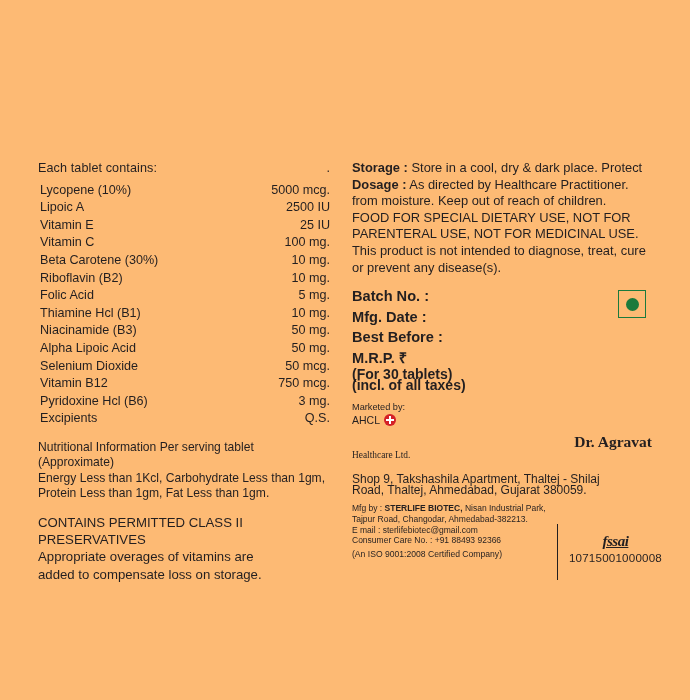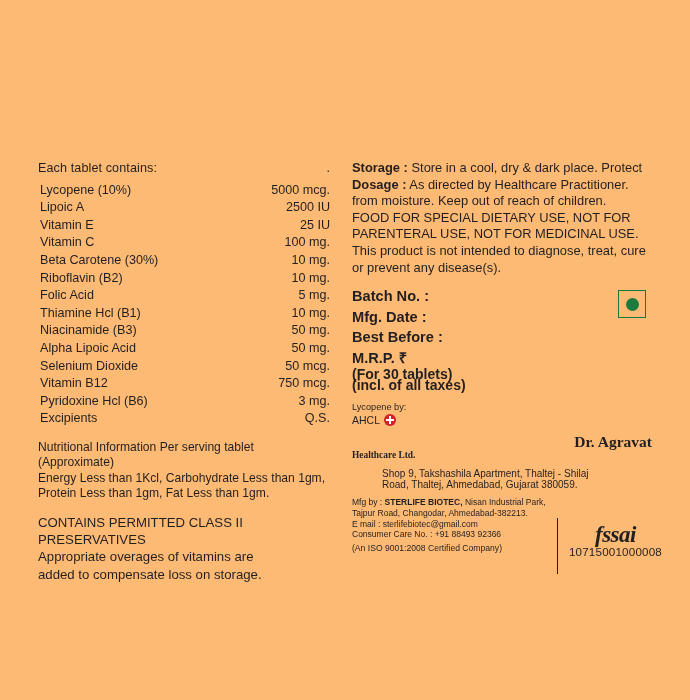--- a/index.html
+++ b/index.html
@@ -115,28 +115,27 @@
     margin-top: 7px;
     font-family: "Liberation Serif", serif;
     font-size: 15.5px;
     font-weight: bold;
     line-height: 17px;
     text-align: right;
   }
   .company-sub {
     font-family: "Liberation Serif", serif;
     font-size: 9.4px;
-    font-weight: bold;
+    font-weight: normal;
     line-height: 11px;
-    margin-bottom: 7px;
+    margin-bottom: 13px;
   }
   .addr {
-    font-size: 10px;
+    font-size: 12px;
     line-height: 11.4px;
-    margin-left: 30px;
   }
   .mfg-block {
     margin-top: 7px;
     font-size: 8.5px;
     line-height: 10.6px;
     width: 225px;
   }
   .mfg-block b { font-weight: bold; }
   .iso {
     font-weight: normal;
@@ -155,23 +154,24 @@
     left: -12px;
     top: -6px;
     width: 1px;
     height: 56px;
     background: #231f20;
   }
   .fssai-logo {
     font-family: "Liberation Serif", serif;
     font-style: italic;
     font-weight: bold;
-    font-size: 23px;
+    font-size: 15px;
     letter-spacing: -0.5px;
     line-height: 22px;
+    text-decoration: underline;
   }
   .fssai-num {
     font-size: 11.6px;
     letter-spacing: 0.2px;
     margin-top: 1px;
   }
 </style>
 </head>
 <body>
 
@@ -277,21 +277,21 @@
       <div class="batch-line">M.R.P. ₹</div>
       <div class="mrp-sub">(For 30 tablets)</div>
       <div class="mrp-sub">(incl. of all taxes)</div>
 
       <div class="green-square">
         <div class="green-dot"></div>
       </div>
     </div>
 
     <div class="marketed">
-      <div>Lycopene by:</div>
+      <div>Marketed by:</div>
       <div class="ahcl-row">
         <span class="ahcl-text">AHCL</span>
         <span class="cross-badge"></span>
       </div>
     </div>
 
     <div class="company-name">Dr. Agravat</div>
     <div class="company-sub">Healthcare Ltd.</div>
 
     <div class="addr">

